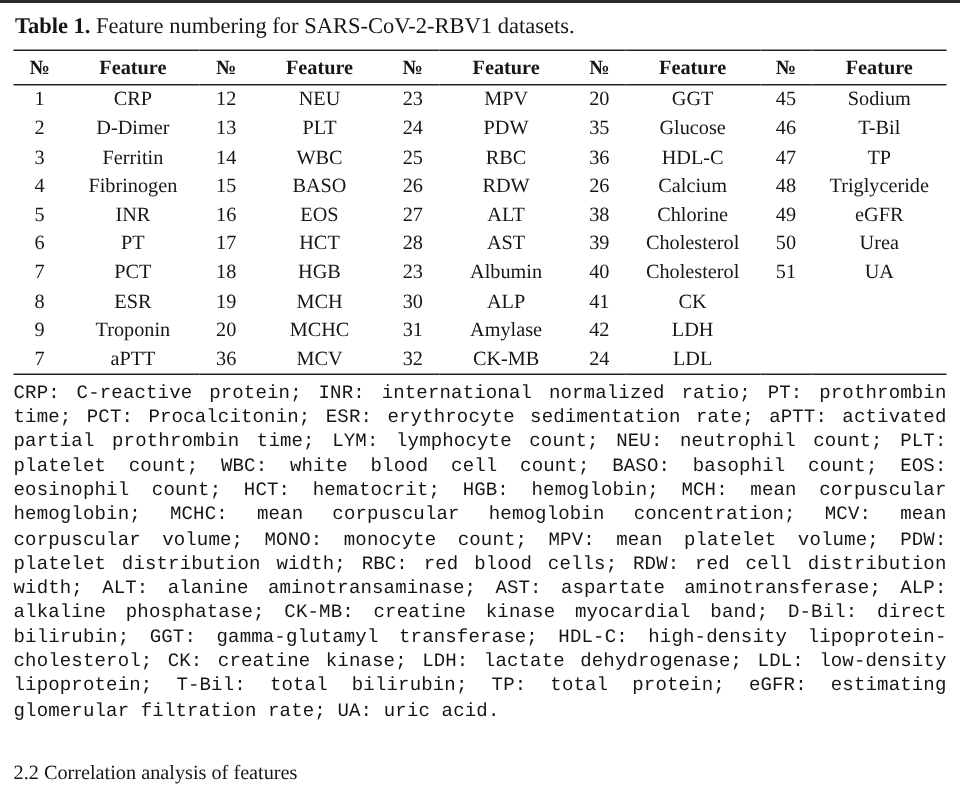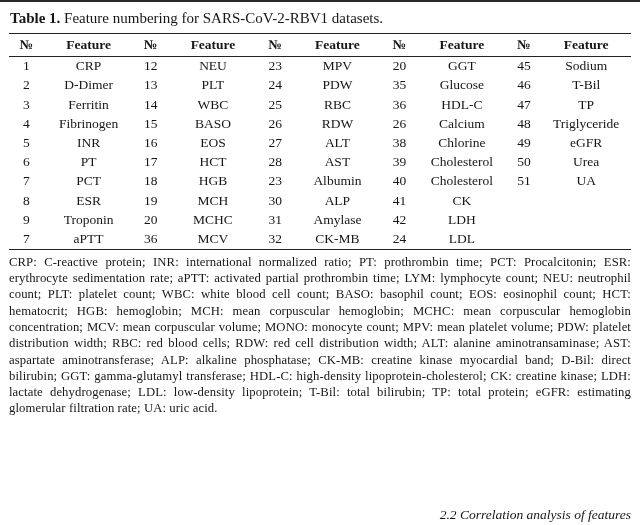--- a/index.html
+++ b/index.html
@@ -52,27 +52,26 @@
     white-space: nowrap;
     overflow: hidden;
     line-height: 1.2;
   }
   .footnote {
     font-size: 12.7px;
     line-height: 1.285;
     text-align: justify;
     margin-top: 4px;
     letter-spacing: 0.1px;
+    font-family: Liberation Mono, monospace;
   }
   .section-heading {
-    font-style: italic;
     font-size: 13.5px;
     margin-top: auto;
     padding-bottom: 2px;
-    text-align: right;
   }
 </style>
 </head>
 <body>
 
 <div class="page">
 
   <div class="caption">
     <span class="cap-label">Table 1.</span><span> Feature numbering for SARS-CoV-2-RBV1 datasets.</span>
   </div>

